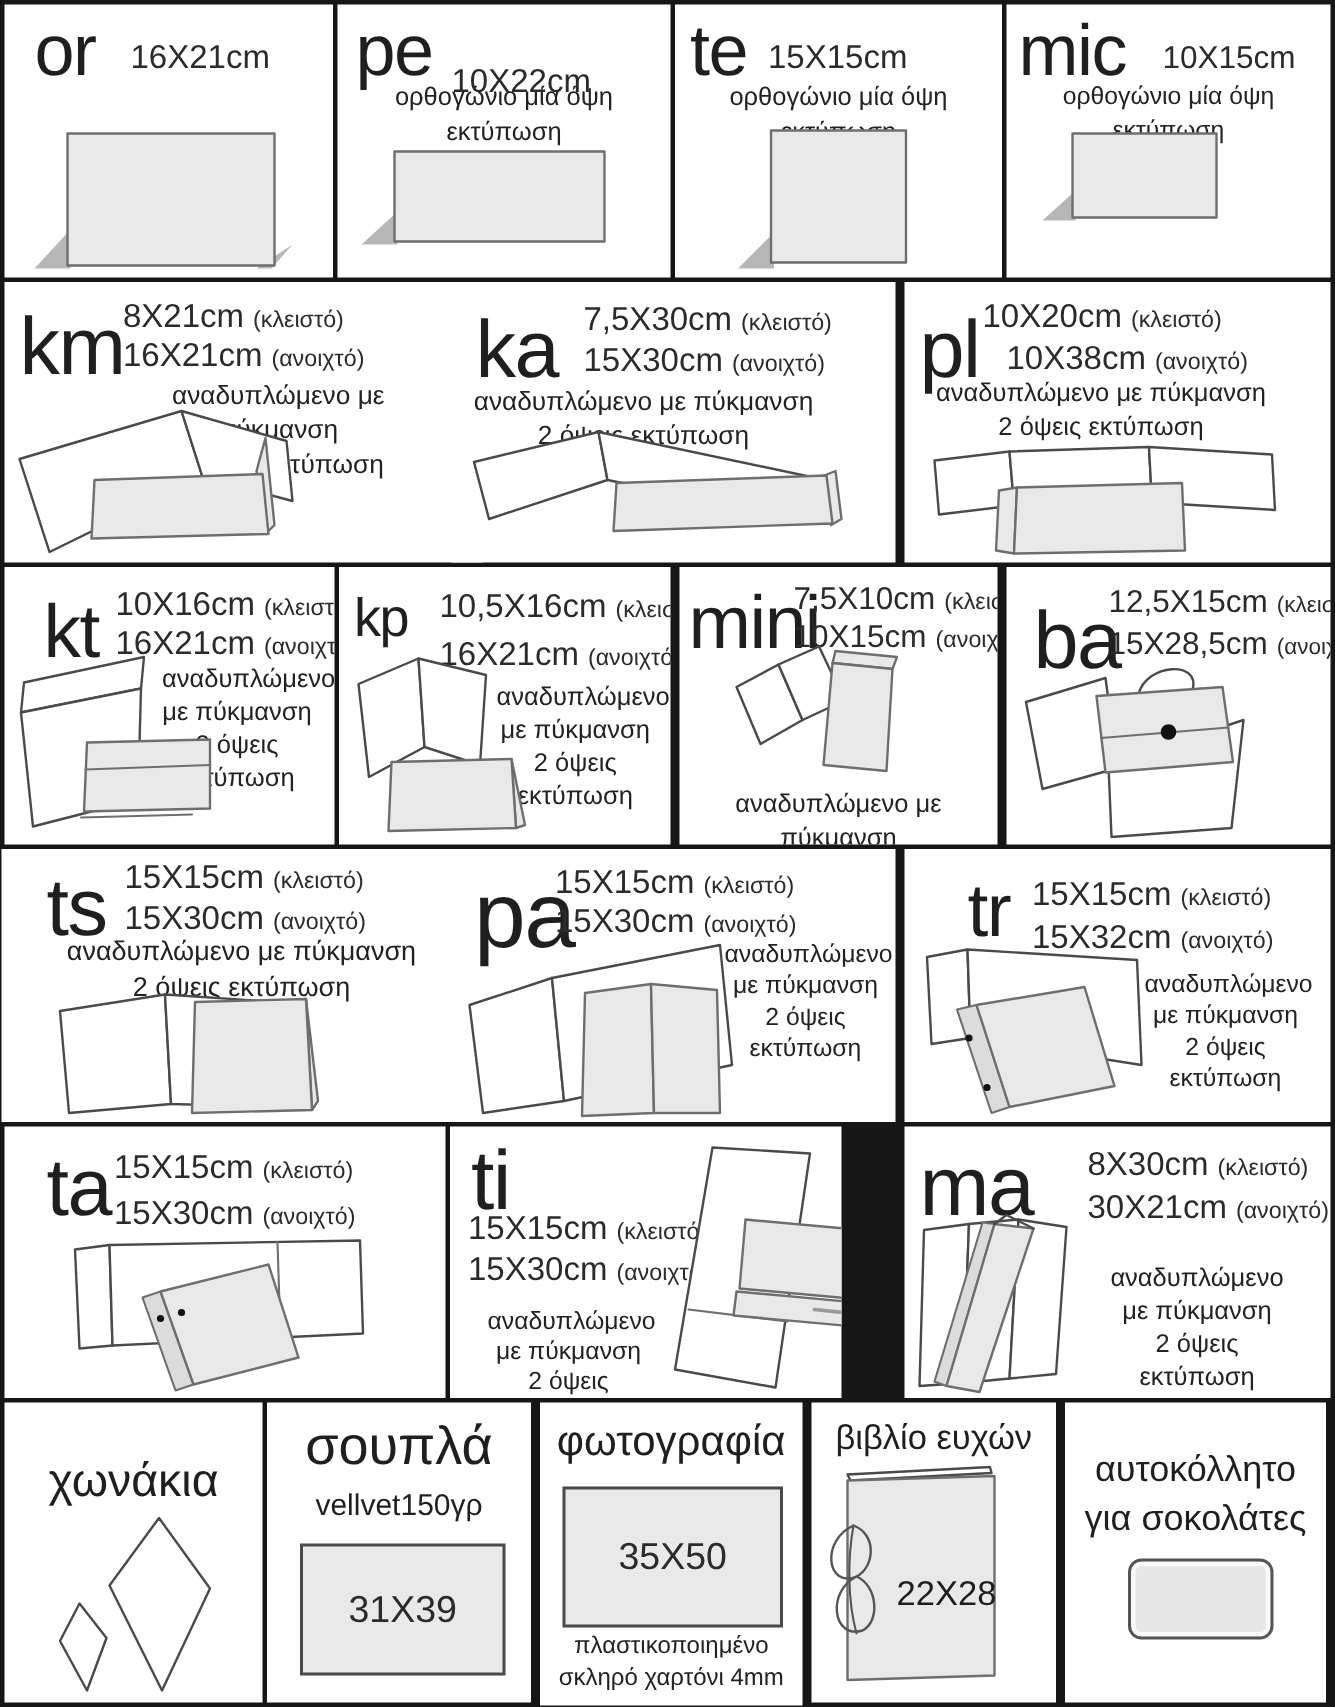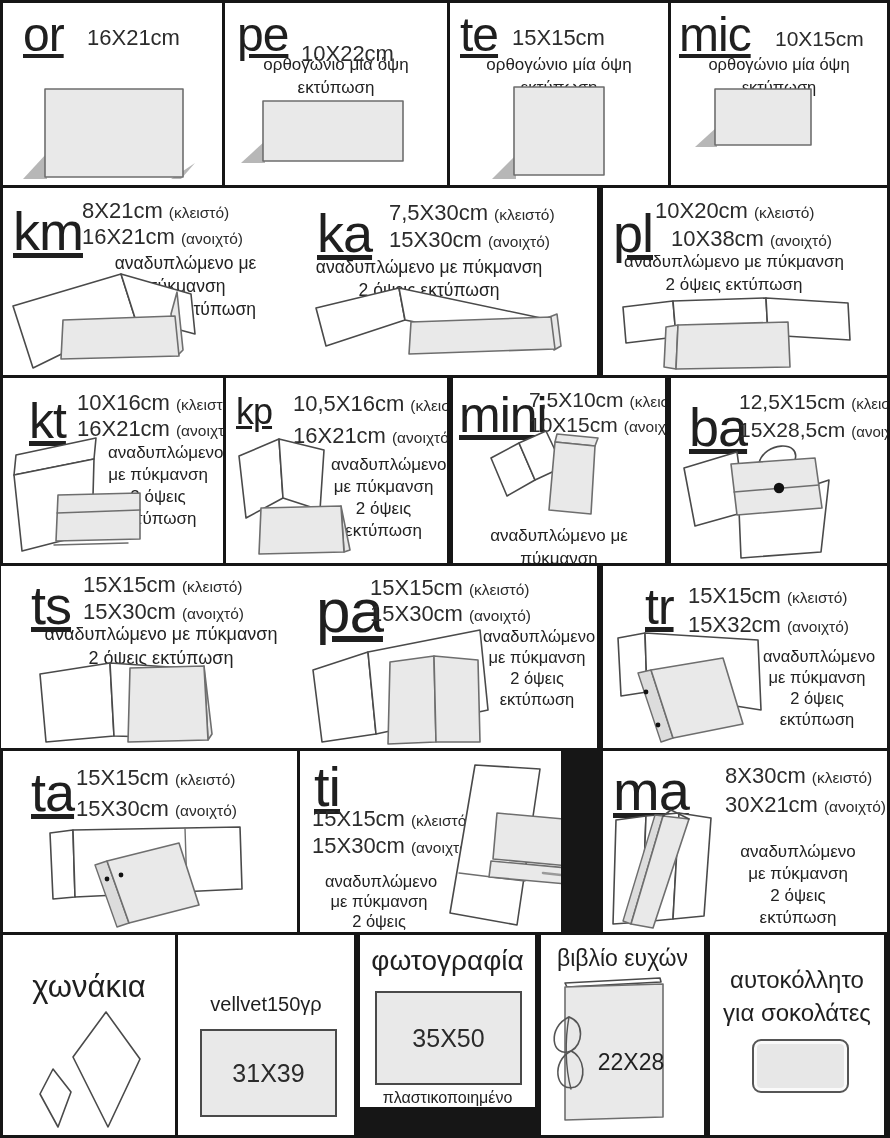--- a/index.html
+++ b/index.html
@@ -1,19 +1,19 @@
 <!DOCTYPE html>
 <html><head>
 <meta charset="utf-8">
 <style>
   html,body{margin:0;padding:0;background:#fff;}
   #sheet{position:relative;width:890px;height:1138px;background:#161616;
          font-family:"Liberation Sans","DejaVu Sans",sans-serif;color:#262626;overflow:hidden;}
   .cell{position:absolute;background:#ffffff;overflow:hidden;}
-  .code{position:absolute;font-size:50px;line-height:1;color:#1f1f1f;letter-spacing:-1px;text-decoration:underline;}
+  .code{position:absolute;font-size:50px;line-height:1;color:#1f1f1f;letter-spacing:-1px;}
   .r1code{font-size:48px;}
   .size1{position:absolute;font-size:22px;color:#2b2b2b;white-space:nowrap;}
   .sline{position:absolute;white-space:nowrap;}
   .sv{font-size:22px;color:#2b2b2b;}
   .sn{font-size:15.5px;color:#2b2b2b;margin-left:6px;}
   .desc{position:absolute;text-align:center;color:#222;}
   .d17{font-size:17.5px;line-height:23px;}
   .d16{font-size:16.5px;line-height:21px;}
   .ill{position:absolute;}
   .bigtitle{position:absolute;text-align:center;color:#1f1f1f;}
@@ -294,27 +294,28 @@
 
   <div class="cell" style="left:3px;top:935px;width:172px;height:200px">
     <div class="bigtitle" style="left:0;top:34px;width:172px;font-size:31px">χωνάκια</div>
     <svg class="ill" style="left:25px;top:72px" width="130" height="125">
       <polygon class="ol" points="78,5 112,52 80,120 45,50"></polygon>
       <polygon class="ol" points="25,62 43,85 30,120 12,87"></polygon>
     </svg>
   </div>
 
   <div class="cell" style="left:178px;top:935px;width:176px;height:200px">
+    <div class="bigtitle" style="left:0;top:8px;width:176px;font-size:36px">σουπλά</div>
     <div class="bigtitle" style="left:0;top:58px;width:176px;font-size:20px">vellvet150γρ</div>
     <div class="plate" style="left:22px;top:94px;width:133px;height:84px">
       <span>31X39</span>
     </div>
   </div>
 
-  <div class="cell" style="left:360px;top:935px;width:175px;height:172px">
+  <div class="cell" style="left:360px;top:935px;width:175px;height:202px">
     <div class="bigtitle" style="left:0;top:10px;width:175px;font-size:28px">φωτογραφία</div>
     <div class="plate" style="left:15px;top:56px;width:143px;height:90px">
       <span>35X50</span>
     </div>
     <div class="note" style="left:0;top:152px;width:175px">
       <div>πλαστικοποιημένο</div>
         <div>σκληρό χαρτόνι 4mm</div>
     </div>
   </div>
 

